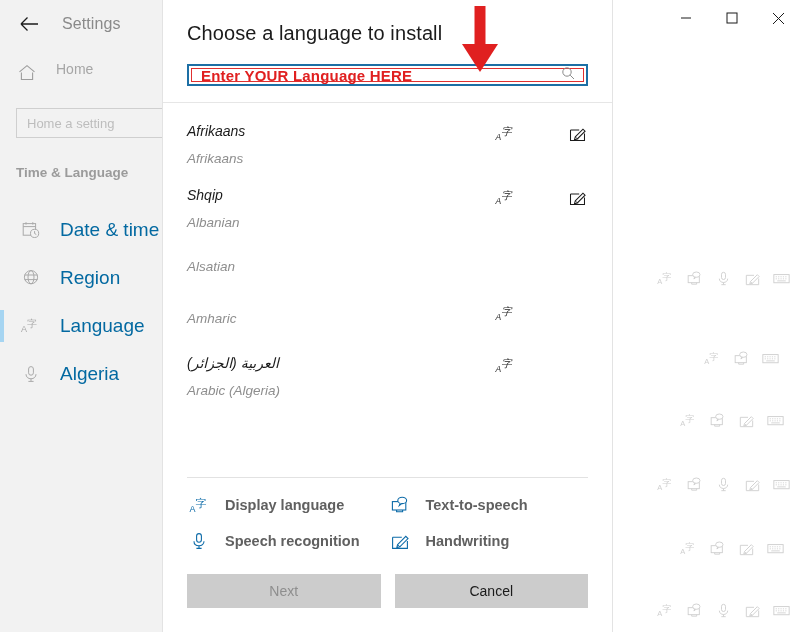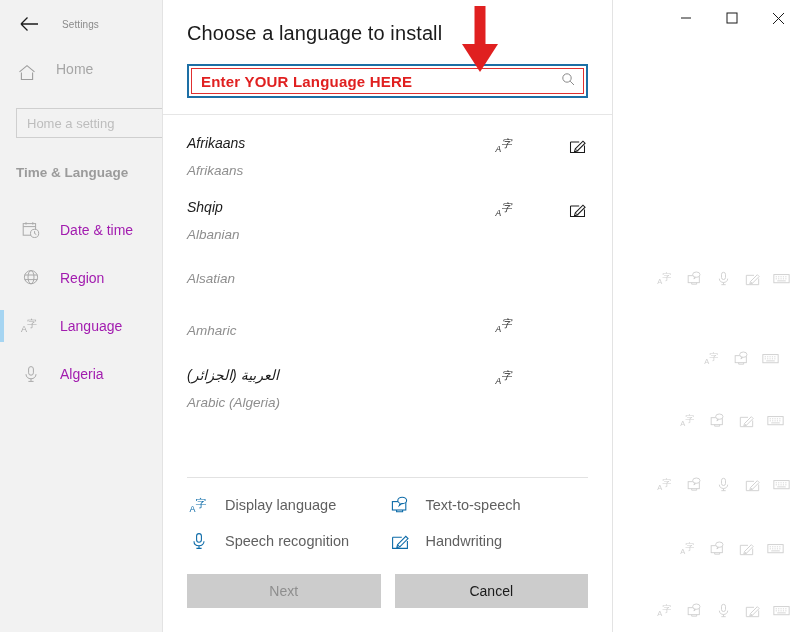--- a/index.html
+++ b/index.html
@@ -46,21 +46,21 @@
   }
   .back-arrow {
     width: 30px;
     height: 30px;
     display: flex;
     align-items: center;
     justify-content: center;
     color: #1b1b1b;
   }
   .settings-title {
-    font-size: 10px;
+    font-size: 16px;
     color: #8a8a8a;
     margin-left: 18px;
     letter-spacing: .1px;
   }
   .home-row {
     display: flex;
     align-items: flex-start;
     height: 34px;
     margin-top: 13px;
     padding-left: 16px;
@@ -122,22 +122,22 @@
   .nav-item .nico {
     width: 22px;
     height: 22px;
     display: flex;
     align-items: center;
     justify-content: center;
     color: #a9a9a9;
     flex: none;
   }
   .nav-item .nlabel {
-    font-size: 14px;
-    color: #a21caf;
+    font-size: 19px;
+    color: #0369a1;
     margin-left: 18px;
   }
 
   
   .content {
     flex: 1;
     position: relative;
     background: #ffffff;
     height: 632px;
   }
@@ -192,21 +192,21 @@
     z-index: 5;
   }
   .dlg-title {
     font-size: 20px;
     color: #1b1b1b;
     padding: 22px 0 0 24px;
     letter-spacing: .1px;
   }
   .dlg-search {
     margin: 19px 24px 0 24px;
-    height: 34px;
+    height: 22px;
     border: 2px solid #1d6fa5;
     box-sizing: border-box;
     position: relative;
     display: flex;
     align-items: center;
     text-align: right;
   }
   .dlg-search .inner {
     position: absolute;
     inset: 2px;
@@ -288,20 +288,21 @@
   .legend-item .lico {
     width: 24px; height: 22px;
     display: flex; align-items: center; justify-content: center;
     color: #0d6ba8;
     flex: none;
   }
   .legend-item .ltext {
     font-size: 14.5px;
     color: #606060;
     margin-left: 14px;
+    font-weight: bold;
   }
 
   .dlg-buttons {
     display: flex;
     gap: 14px;
     padding: 14px 24px 24px 24px;
   }
   .btn {
     flex: 1;
     height: 32px;

